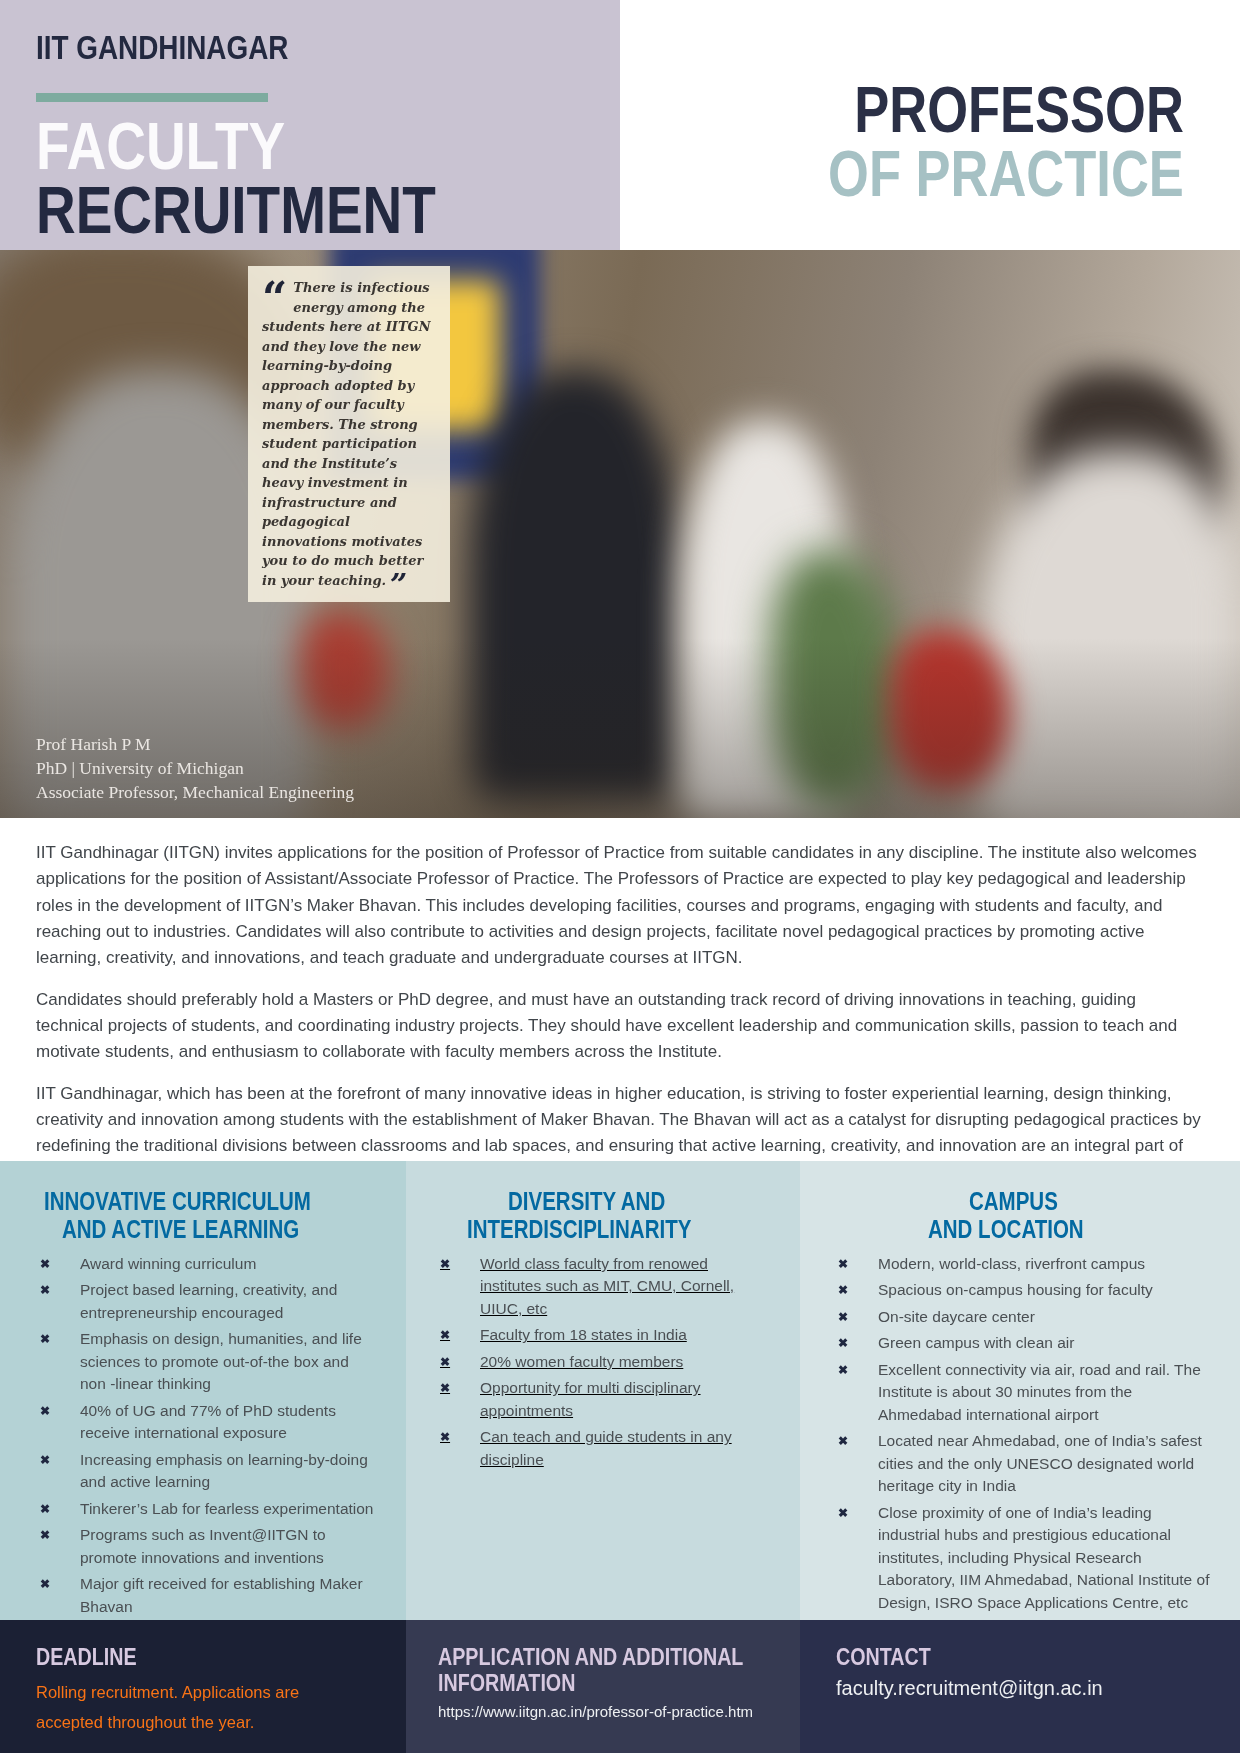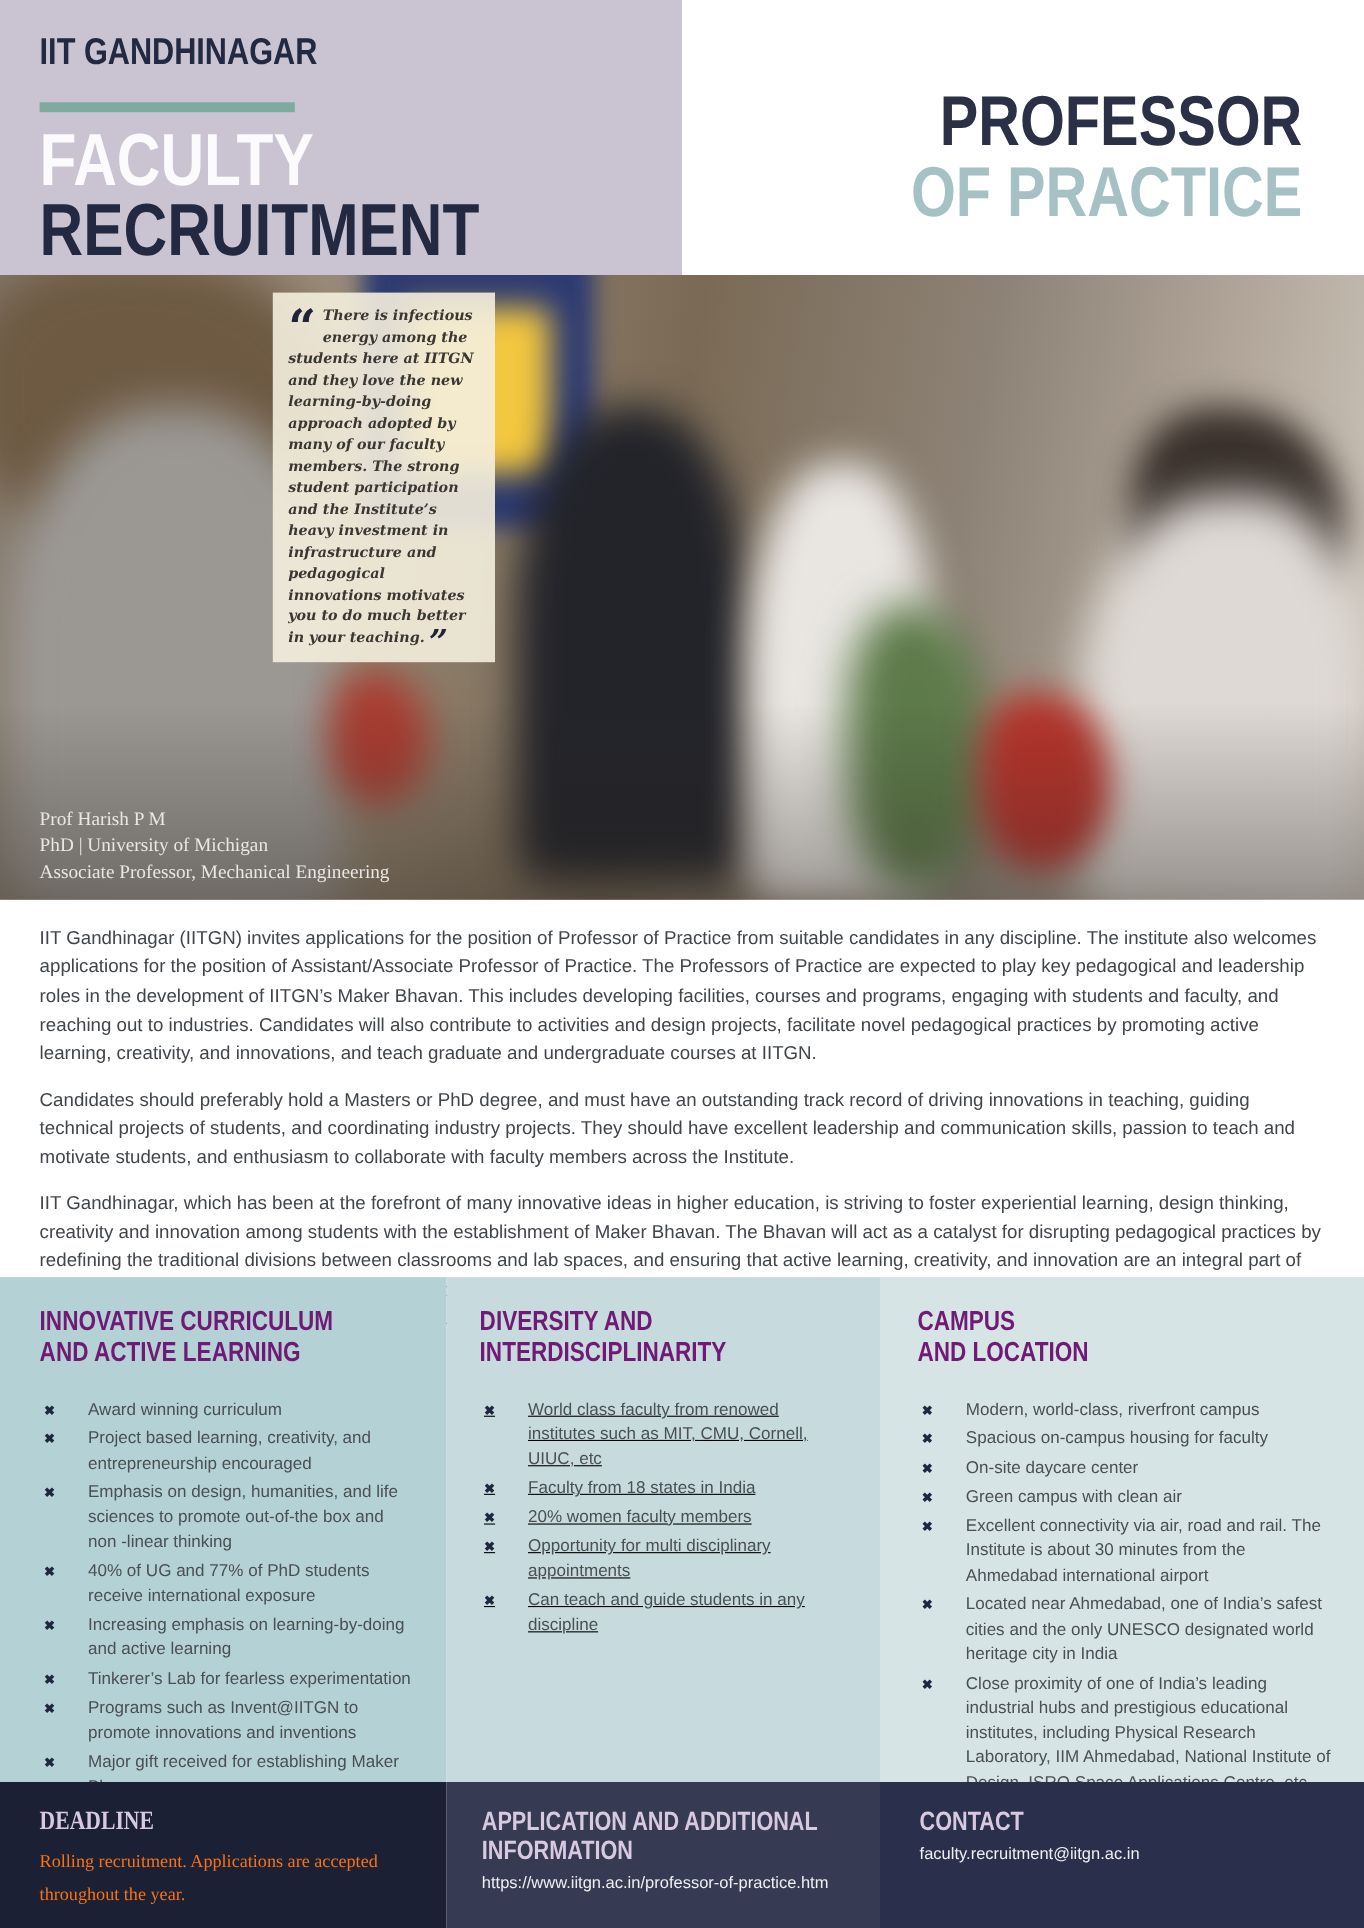--- a/index.html
+++ b/index.html
@@ -58,36 +58,36 @@
   
   .intro { height:343px; padding:22px 36px 0 36px; background:#ffffff; }
   .intro p { font-size:17px; line-height:1.55; color:#40454a; margin-bottom:15px; text-align:left; }
 
   
   .columns { height:459px; display:flex; }
   .col { padding:26px 28px 0 36px; }
   .col-1 { width:406px; background:#b4d2d5; }
   .col-2 { width:394px; background:#c7dbde; padding-left:30px;text-decoration:underline; }
   .col-3 { width:440px; background:#d7e4e6; padding-left:34px; }
-  .col-heading { font-size:25px; font-weight:bold; color:#701a75; line-height:1.12; margin-bottom:28px; }
+  .col-heading { font-size:25px; font-weight:bold; color:#0369a1; line-height:1.12; margin-bottom:10px;text-align:center; }
   .col ul { list-style:none; }
   .col li { display:flex; margin-bottom:4px; }
   .bullet { width:14px; flex:0 0 14px; margin:0 26px 0 4px; color:#1f2740; font-size:12px; line-height:1.85; font-weight:bold; }
   .li-text { font-size:15.5px; line-height:1.45; color:#4a4f53; }
 
   
   .footer { height:133px; display:flex; color:#eceff1; }
   .f-sec { padding:24px 20px 0 36px; }
-  .f-left { width:406px; background:#1b2034;font-family:Liberation Serif, serif; }
+  .f-left { width:406px; background:#1b2034; }
   .f-mid { width:394px; background:#363a52; padding-left:32px; }
   .f-right { width:440px; background:#2a2f4c; padding-left:36px; }
   .f-heading { font-size:24px; font-weight:bold; color:#d7c9e0; line-height:1.08; margin-bottom:7px; }
   .f-body { font-size:16.5px; line-height:1.85; color:#f97316; max-width:330px; }
   .f-link { font-size:15px; color:#eef0f2; }
-  .f-email { font-size:15px; color:#eef0f2; }
+  .f-email { font-size:20px; color:#eef0f2; }
 </style>
 </head>
 <body>
 
 <div class="header">
   <div class="header-left">
     <div class="institute"><span class="condensed">IIT GANDHINAGAR</span></div>
     <div class="accent-bar"></div>
     <div class="title-line l1"><span class="condensed">FACULTY</span></div>
     <div class="title-line l2"><span class="condensed">RECRUITMENT</span></div>

